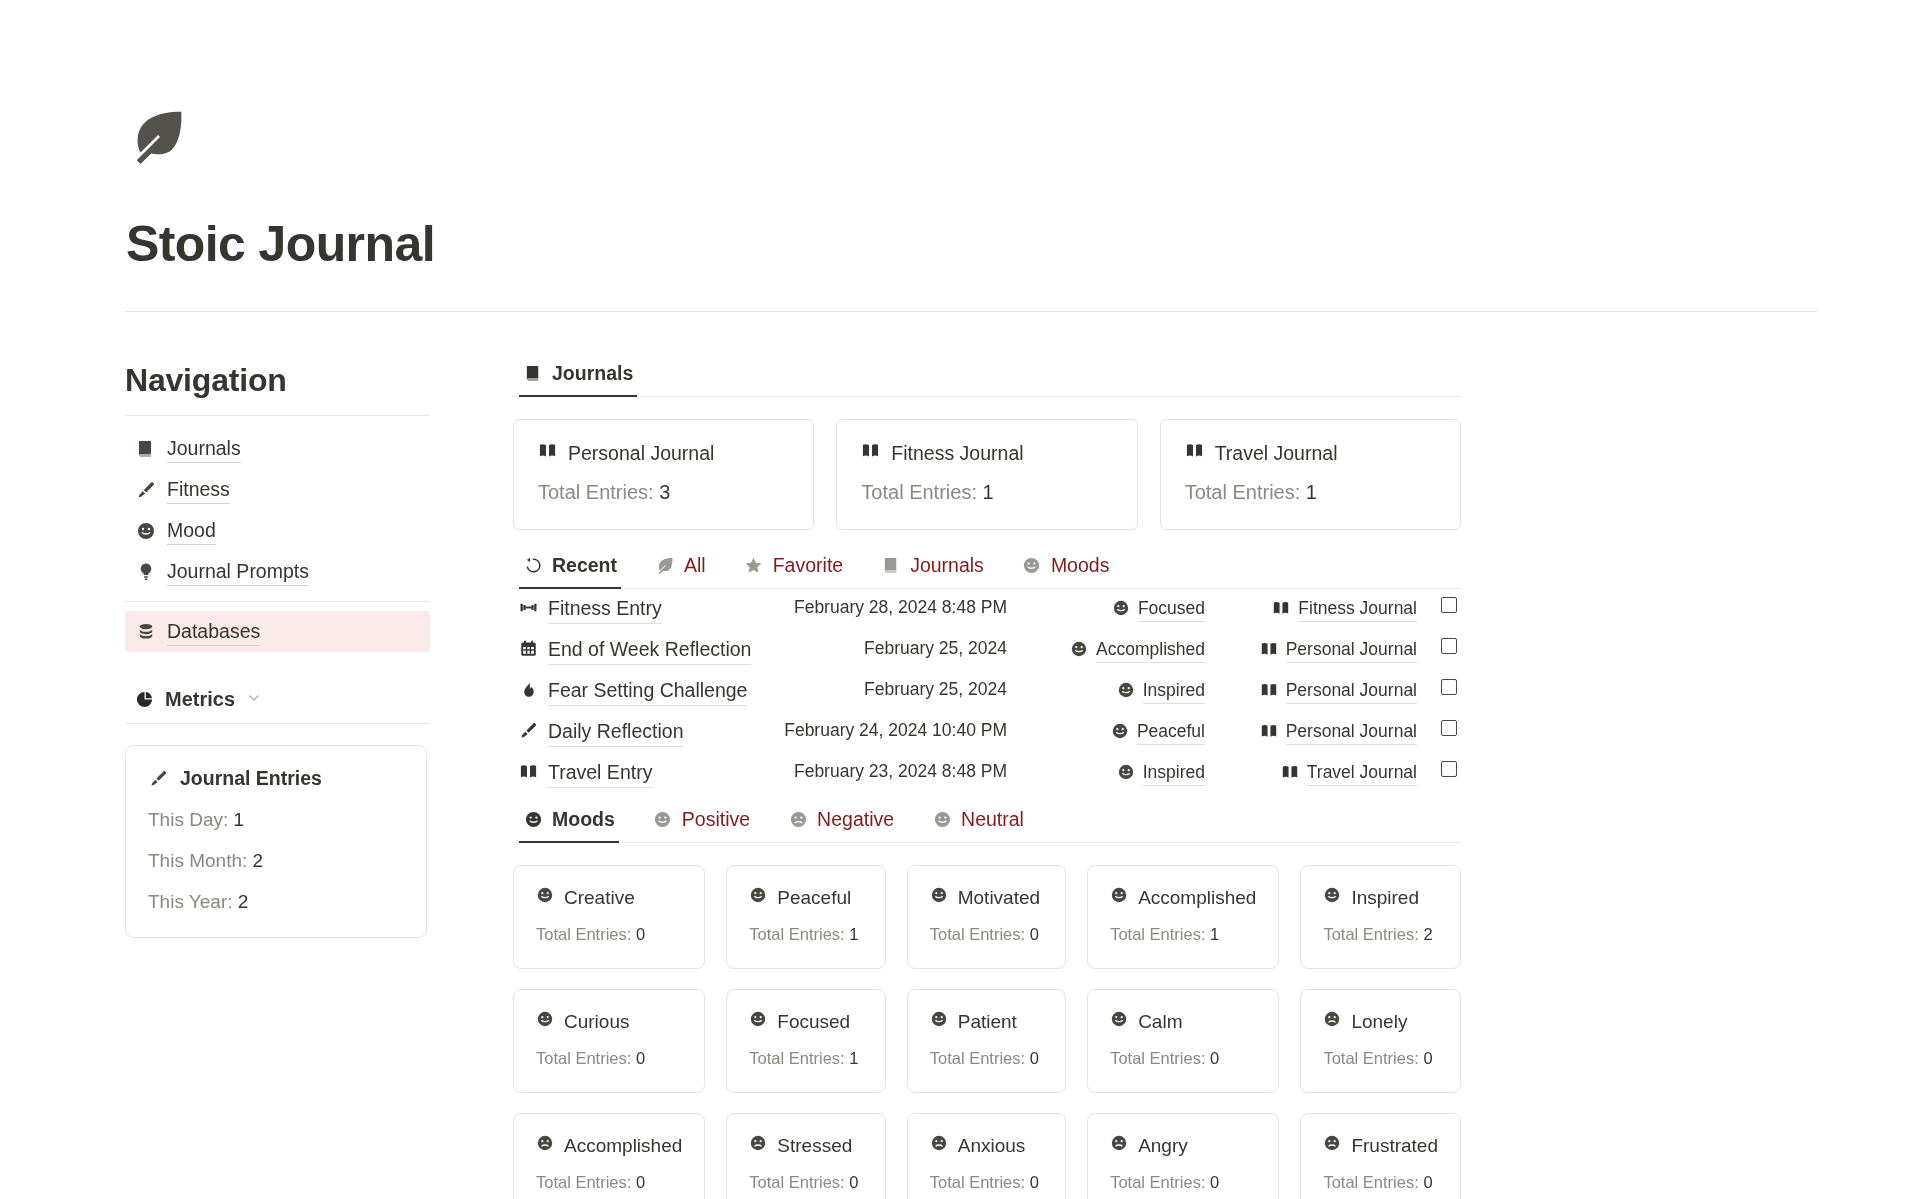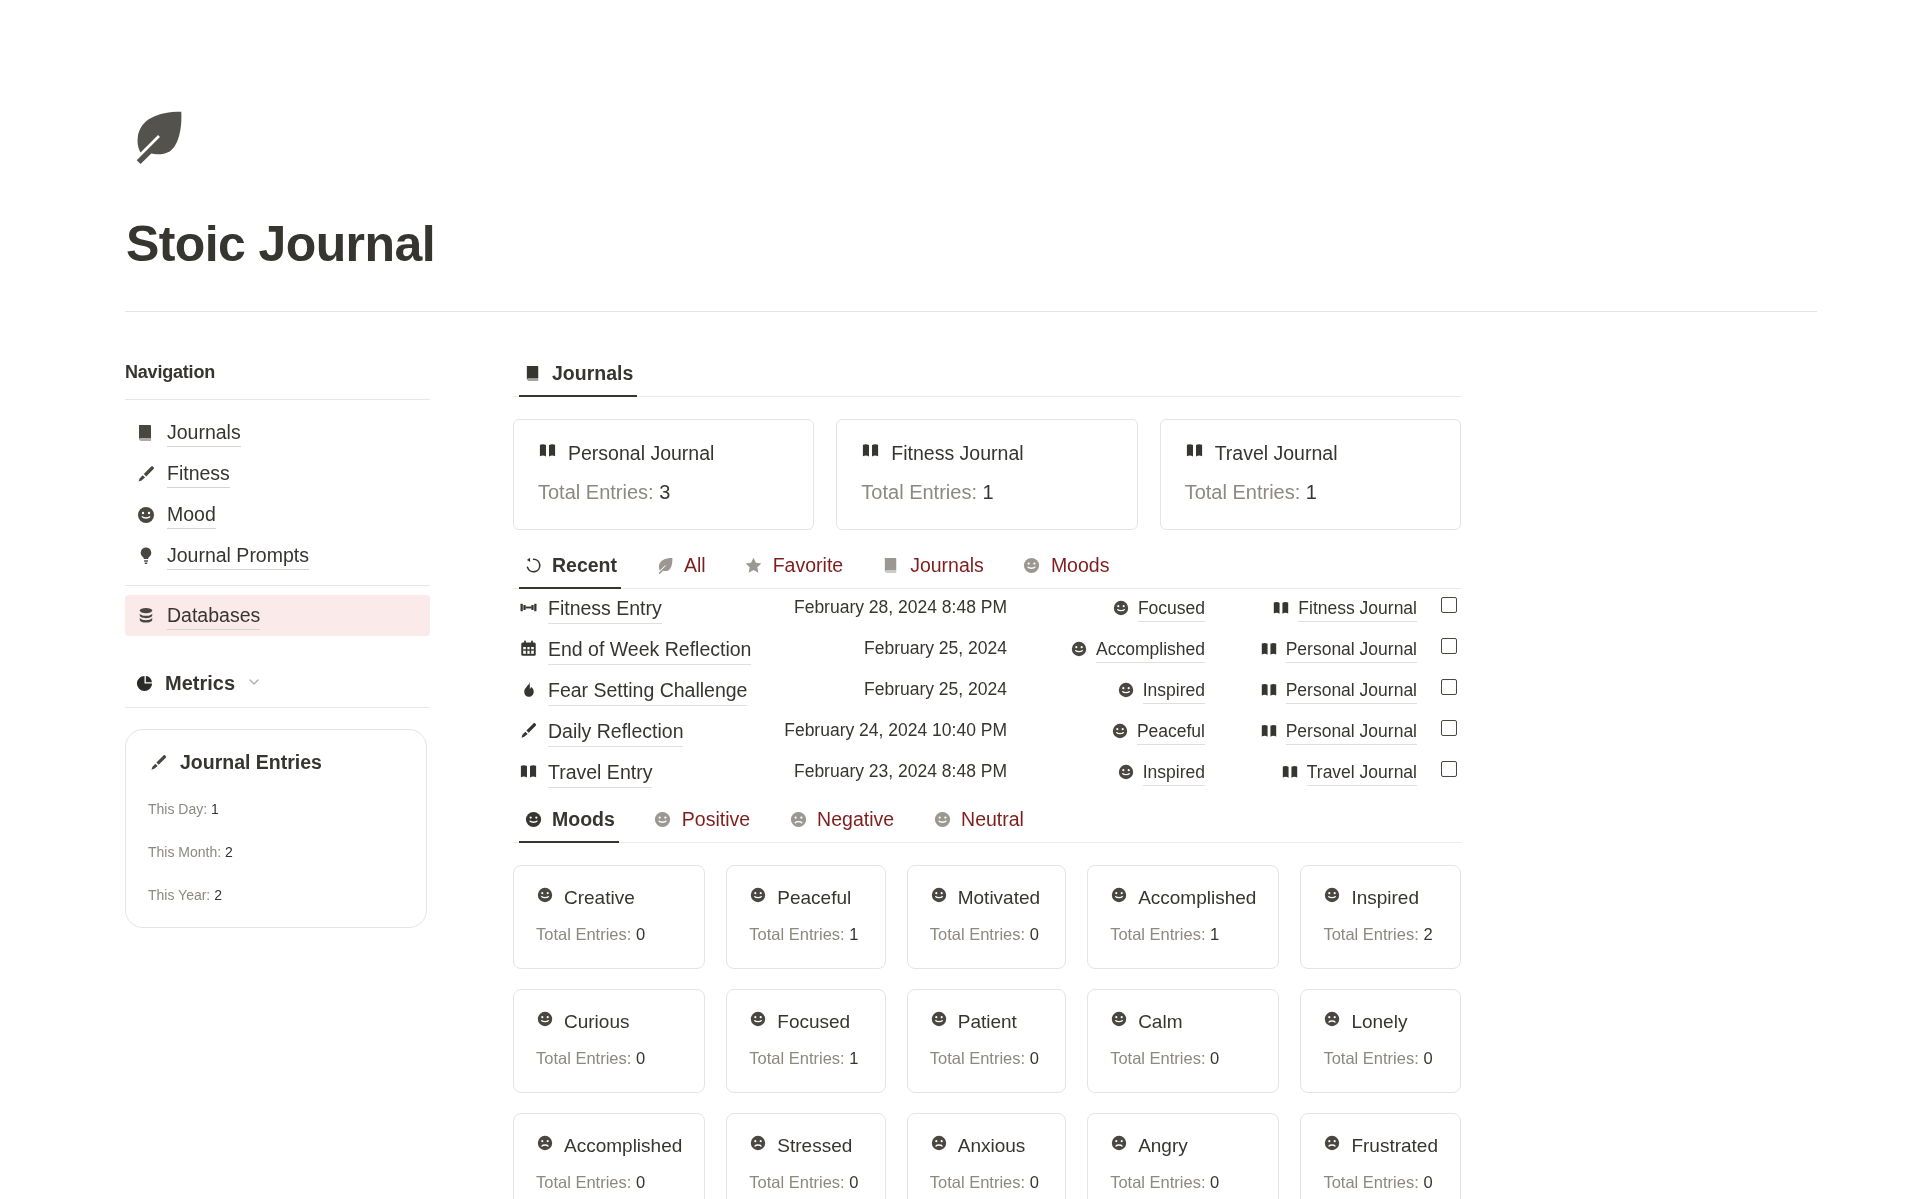--- a/index.html
+++ b/index.html
@@ -45,21 +45,21 @@
     margin-top: 50px;
   }
 
   
   .sidebar {
     width: 305px;
     flex: 0 0 305px;
     padding-right: 0px;
   }
   .sidebar-heading {
-    font-size: 18px;
+    font-size: 32px;
     font-weight: bold;
     color: #37352f;
     letter-spacing: -0.2px;
     margin-bottom: 16px;
   }
   .sidebar-rule { border-top: 1px solid #e9e7e4; width: 305px; }
 
   .nav-list { margin-top: 12px; }
   .nav-item {
     display: flex;
@@ -90,30 +90,30 @@
     padding-left: 9px;
   }
   .metrics-title { font-size: 20px; font-weight: bold; color: #37352f; }
   .chev { margin-left: 2px; opacity: .55; }
   .metrics-rule { border-top: 1px solid #e9e7e4; width: 305px; margin-top: 12px; }
 
   .metric-card {
     margin-top: 21px;
     width: 302px;
     border: 1px solid #e6e4e1;
-    border-radius: 18px;
+    border-radius: 8px;
     padding: 21px 22px 24px 22px;
     background: #fff;
   }
   .metric-card-title {
     display: flex; align-items: center; gap: 11px;
     font-size: 19.5px; font-weight: bold; color: #37352f;
     margin-bottom: 16px;
   }
-  .metric-row { font-size: 14px; color: #8d8880; margin-top: 27px; }
+  .metric-row { font-size: 19px; color: #8d8880; margin-top: 19px; }
   .metric-row b { color: #37352f; font-weight: normal; }
 
   
   .main { flex: 1 1 auto; padding-left: 83px; }
 
   .tabs-row {
     display: flex;
     align-items: flex-end;
     gap: 30px;
     border-bottom: 1px solid #eceae7;

